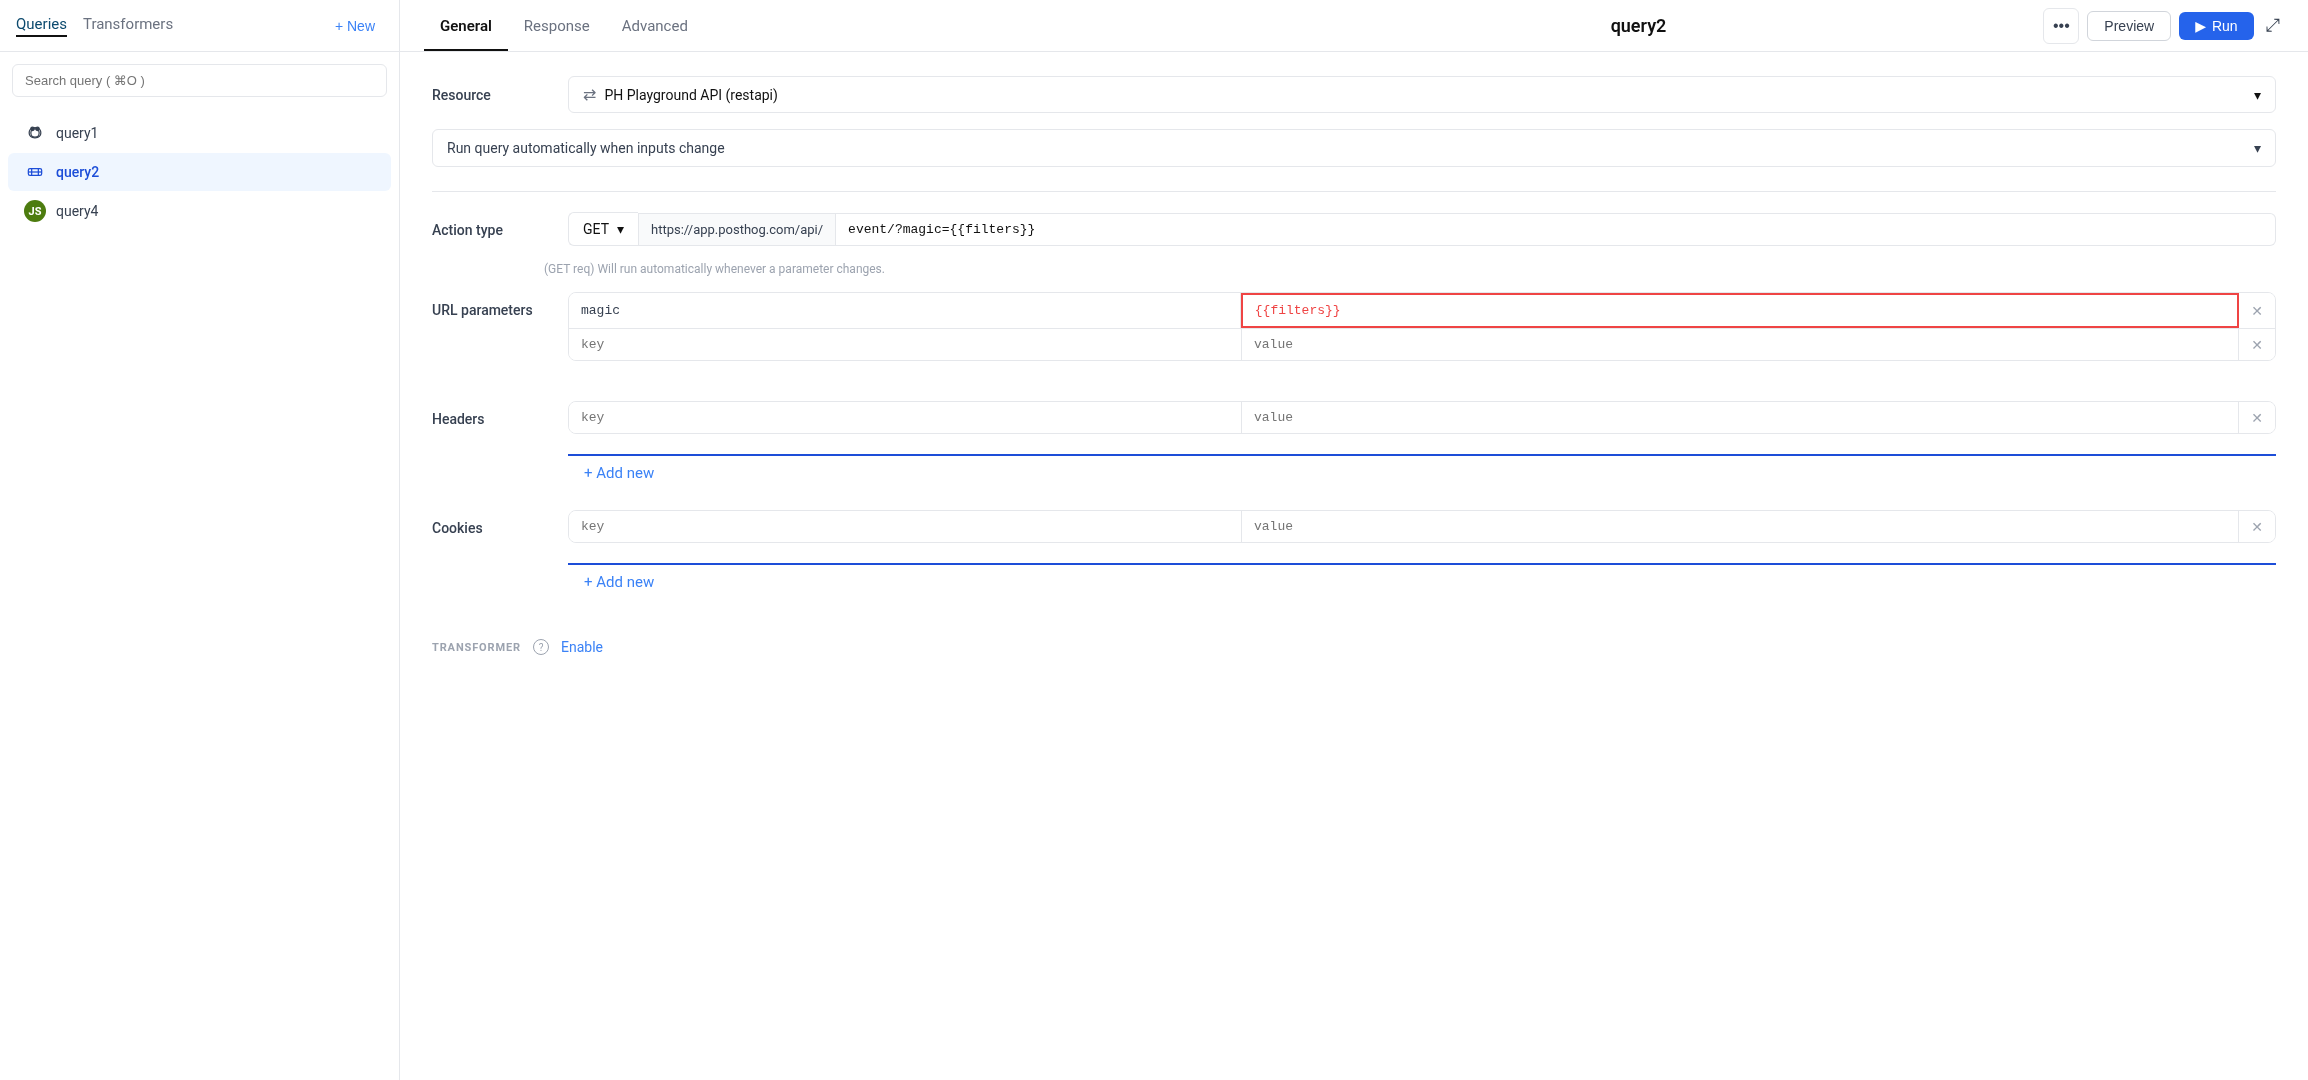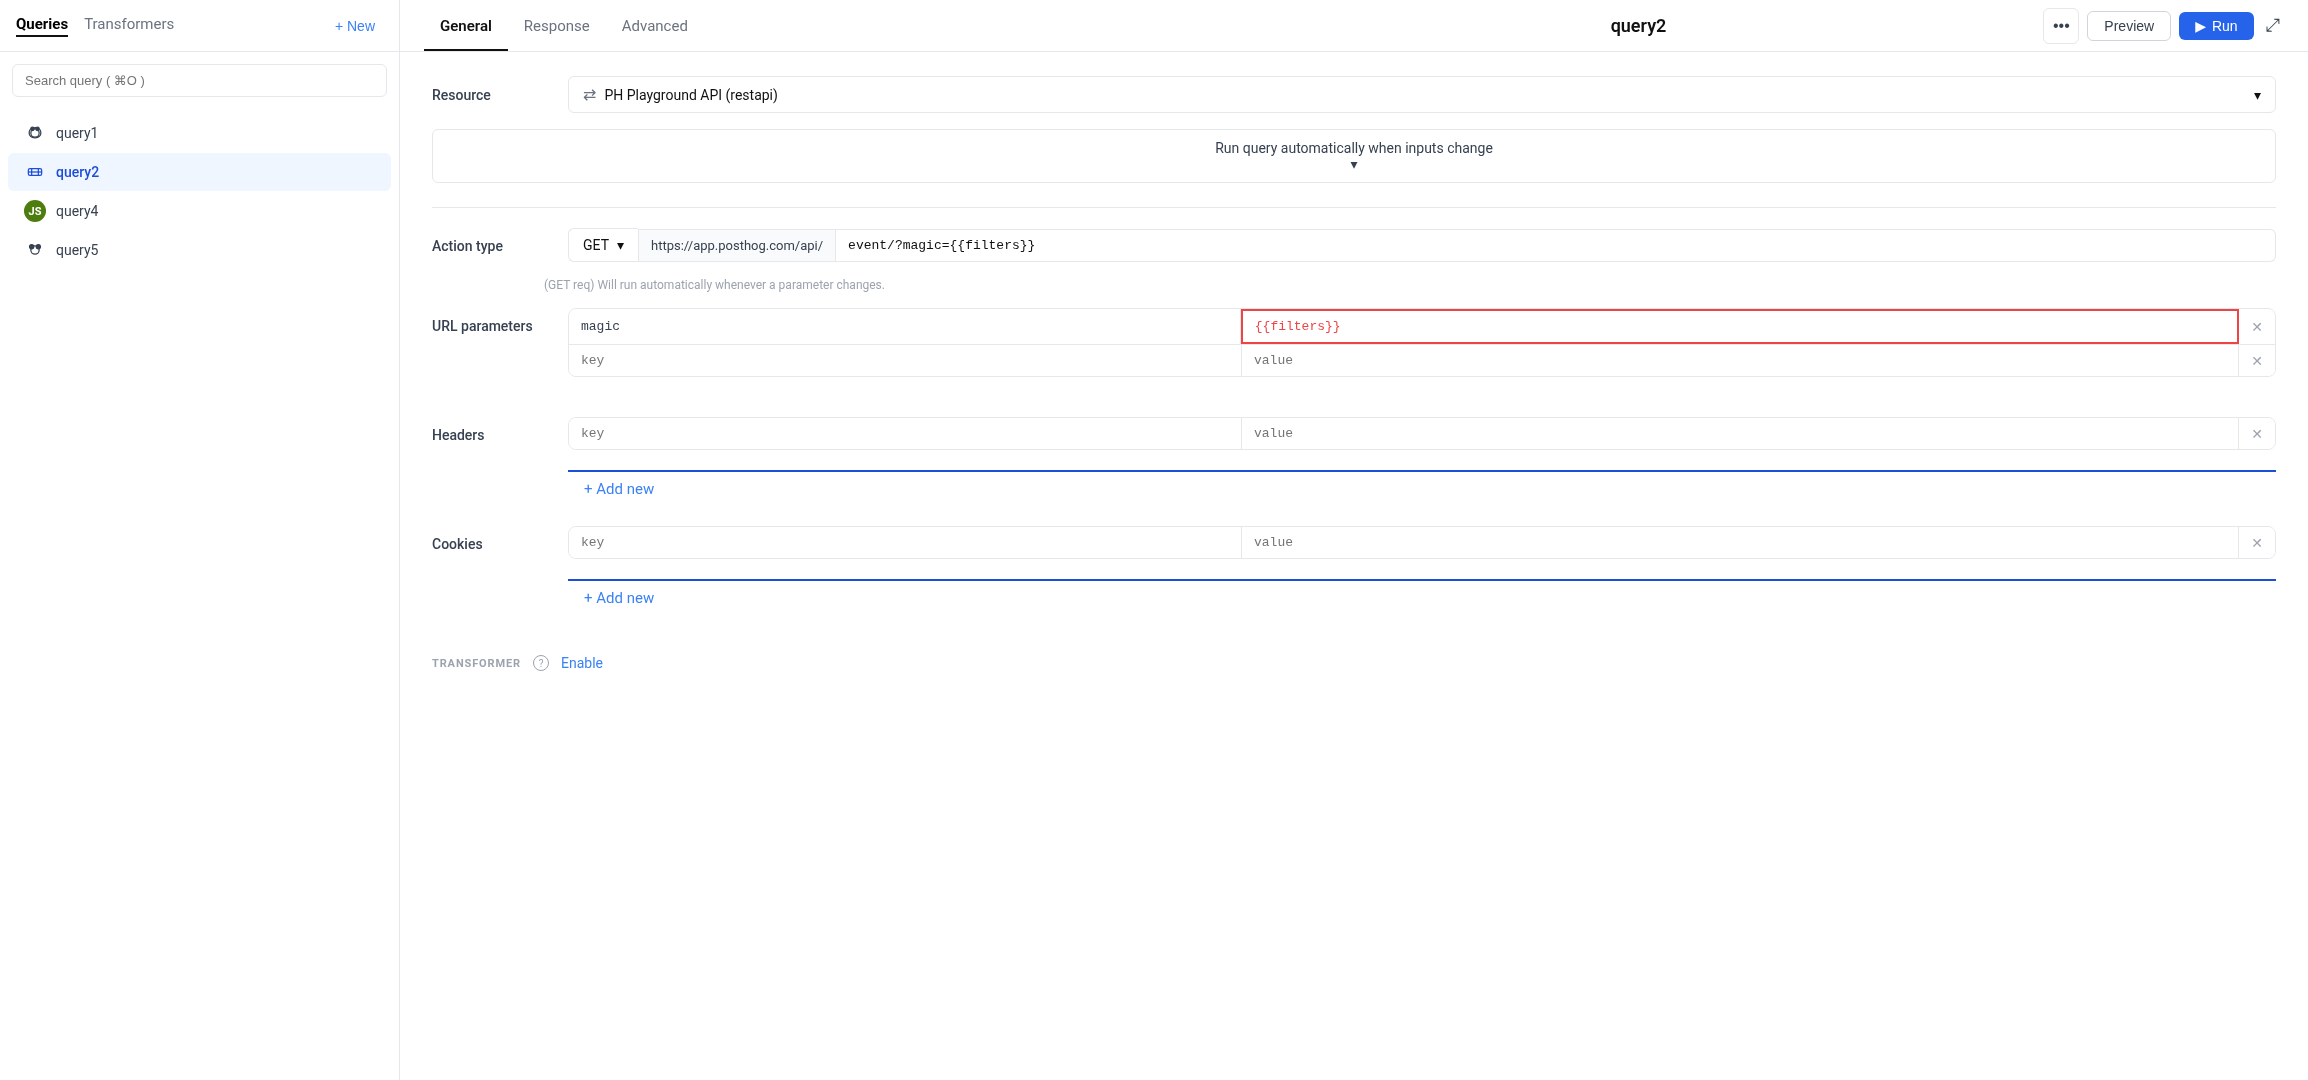--- a/index.html
+++ b/index.html
@@ -22,22 +22,22 @@
       border-bottom: 1px solid #e5e7eb;
       gap: 16px;
     }
     .sidebar-header-tabs {
       display: flex;
       gap: 16px;
       flex: 1;
     }
     .sidebar-tab {
       font-size: 15px;
-      font-weight: 700;
-      color: #000000;
+      font-weight: 400;
+      color: #0c4a6e;
       cursor: pointer;
       padding-bottom: 2px;
       border-bottom: 2px solid transparent;
     }
     .sidebar-tab.active {
       border-bottom: 2px solid #111;
     }
     .sidebar-tab.inactive {
       color: #6b7280;
       font-weight: 400;
@@ -233,21 +233,20 @@
       border: 1px solid #e5e7eb;
       border-radius: 6px;
       padding: 10px 14px;
       display: flex;
       align-items: center;
       justify-content: space-between;
       margin-bottom: 24px;
       font-size: 14px;
       color: #374151;
       cursor: pointer;
-      flex-direction: column;
     }
     .divider {
       border: none;
       border-top: 1px solid #e5e7eb;
       margin: 8px 0 20px;
     }
     .action-row {
       display: flex;
       align-items: flex-start;
       margin-bottom: 16px;
@@ -454,30 +453,20 @@
       </span>
       <span>query2</span>
     </li>
 
 
     <li class="query-item">
       <span class="avatar-icon">JS</span>
       <span>query4</span>
     </li>
 
-    <li class="query-item">
-      <span class="query-icon">
-        <svg viewBox="0 0 24 24" fill="none" stroke="#374151" stroke-width="1.5">
-          <circle cx="12" cy="12" r="5" fill="none" stroke="#374151" stroke-width="1.5"></circle>
-          <circle cx="8" cy="8" r="2.5" fill="#374151"></circle>
-          <circle cx="16" cy="8" r="2.5" fill="#374151"></circle>
-        </svg>
-      </span>
-      <span>query5</span>
-    </li>
   </ul>
 </div>
 
 <div class="main">
 
   <div class="main-header">
     <div class="main-tabs">
       <span class="main-tab active">General</span>
       <span class="main-tab">Response</span>
       <span class="main-tab">Advanced</span>

